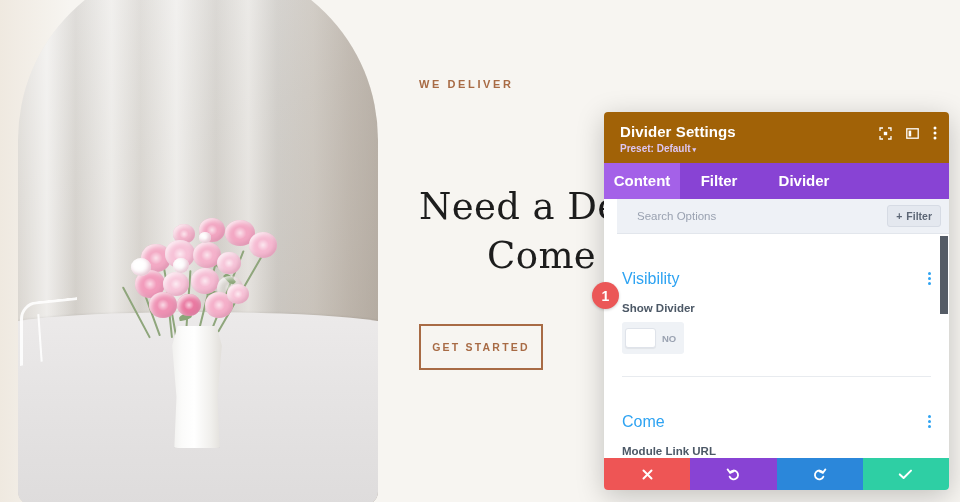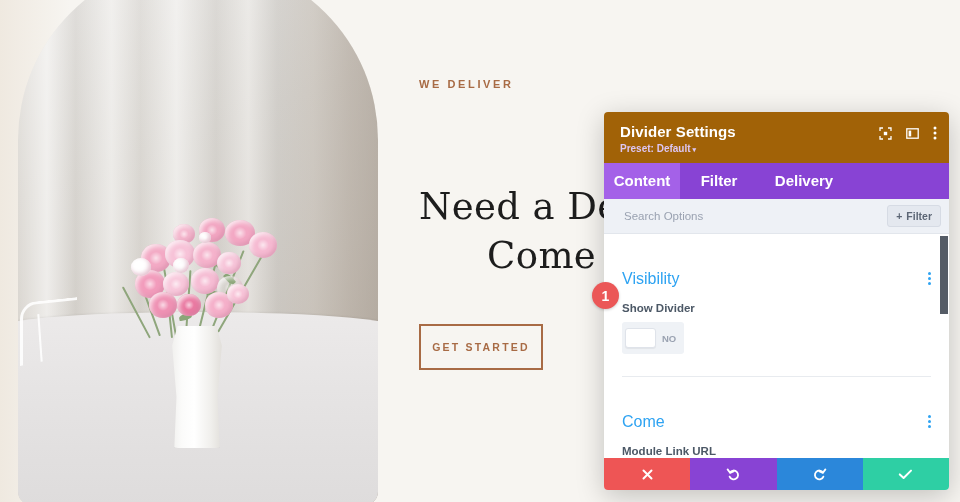--- a/index.html
+++ b/index.html
@@ -238,20 +238,21 @@
   .tab.tab-design { width: 78px; }
   .tab.tab-advanced { width: 92px; }
 
   .search-row {
     background: #eef1f6;
     border-bottom: 1px solid #e2e6ec;
     display: flex;
     align-items: center;
     padding: 6px 8px 6px 18px;
     flex: 0 0 auto;
+    margin-left: 13px;
   }
   .search-input {
     flex: 1;
     border: none;
     background: transparent;
     outline: none;
     font-size: 11.5px;
     color: #6a7282;
     font-family: "Liberation Sans", sans-serif;
   }
@@ -483,21 +484,21 @@
           <circle cx="2" cy="7" r="1.5" fill="#ffffff"></circle>
           <circle cx="2" cy="12" r="1.5" fill="#ffffff"></circle>
         </svg>
       </span>
     </div>
   </div>
 
   <div class="tabs">
     <div class="tab tab-content">Content</div>
     <div class="tab tab-design">Filter</div>
-    <div class="tab tab-advanced">Delivery</div>
+    <div class="tab tab-advanced">Divider</div>
   </div>
 
   <div class="search-row">
     <input class="search-input" type="text" placeholder="Search Options" style="">
     <div class="filter-btn">
       <span>+</span>
       <span>Filter</span>
     </div>
   </div>
 

